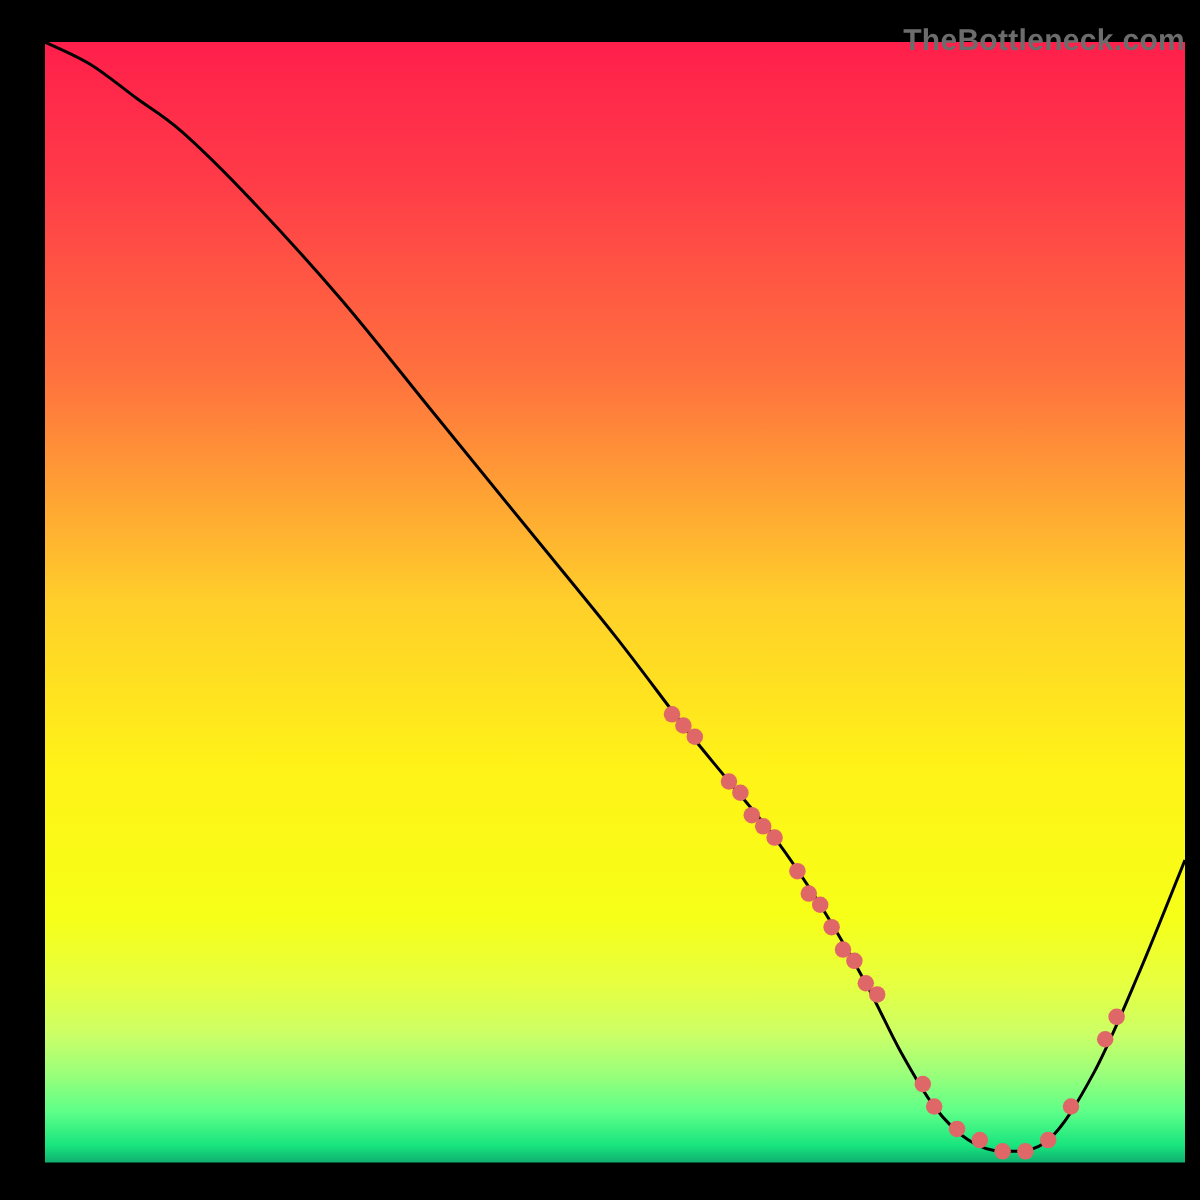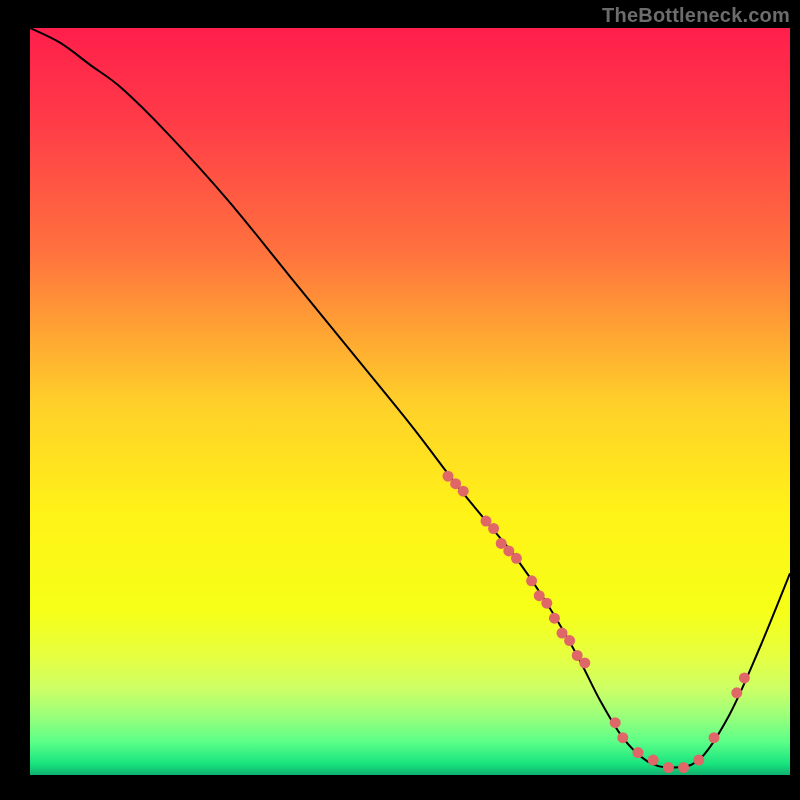--- a/index.html
+++ b/index.html
@@ -14,21 +14,21 @@
     position: relative;
     width: 800px;
     height: 800px;
     background: #000;
   }
   svg {
     display: block;
   }
   .watermark {
     position: absolute;
-    top: 4px;
+    top: 16px;
     right: 10px;
     font-family: Arial, Helvetica, sans-serif;
     font-size: 20px;
     font-weight: 600;
     color: #6c6c6c;
     letter-spacing: 0.2px;
     user-select: none;
   }
 </style>
 </head>

